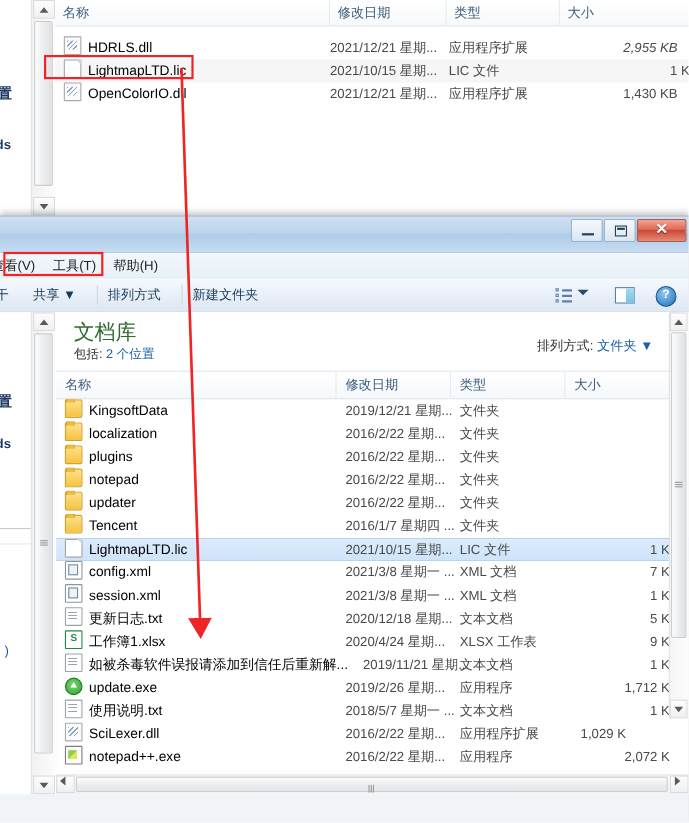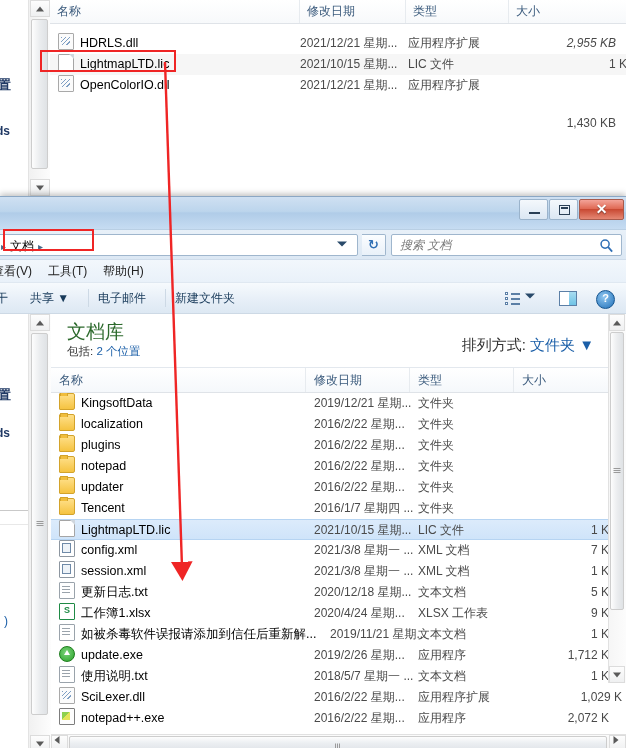--- a/index.html
+++ b/index.html
@@ -178,21 +178,21 @@
     border-left:1px solid #e3e3e3; border-right:1px solid #d6d6d6;
   }
   .fw-behind { position:absolute; left:0; top:0; width:28px; height:438px; background:#fff; overflow:hidden; }
 
   .fw-main { position:absolute; left:51px; top:0; right:0; bottom:0; background:#fff; }
 
   .libhdr { position:relative; height:53px; background:#fff; }
   .lib-title { position:absolute; left:16px; top:5px; font-size:19px; color:#2d6a2d; font-family:"DejaVu Sans","Liberation Sans",sans-serif; }
   .lib-sub { position:absolute; left:16px; top:30px; font-size:11.5px; color:#333; }
   .lib-sub a { color:#1b5fa8; text-decoration:none; }
-  .arrange { position:absolute; right:32px; top:22px; font-size:15px; color:#333; white-space:nowrap; }
+  .arrange { position:absolute; right:32px; top:22px; font-size:12px; color:#333; white-space:nowrap; }
   .arrange b { color:#1b5fa8; font-weight:normal; }
 
   .fw-colhdr { position:relative; height:24px; background:linear-gradient(to bottom,#ffffff,#f5f8fb); border-top:1px solid #e3e8ee; border-bottom:1px solid #dfe3e8; }
   .fw-colhdr .cell { position:absolute; top:0; height:24px; line-height:24px; font-size:12px; color:#3a5a7c; padding-left:8px; box-sizing:border-box; border-right:1px solid #e7ebef; white-space:nowrap;}
   .fw-colhdr .cell.nob { border-right:none; }
 
   .listwrap { position:relative; height:345px; overflow:hidden; }
   .fw-rightscroll { position:absolute; right:0; top:0; width:17px; height:369px; background:linear-gradient(to right,#f6f6f6,#fcfcfc); border-left:1px solid #e1e1e1; }
   .hscroll { position:absolute; left:0; right:0; bottom:0; height:17px; background:linear-gradient(to bottom,#fbfbfb,#f1f1f1); border-top:1px solid #e1e1e1; }
   .hs-left, .hs-right { position:absolute; top:0; width:17px; height:16px; background:linear-gradient(to bottom,#fdfdfd,#eff0f1); border:1px solid #dcdcdc; box-sizing:border-box; }
@@ -250,73 +250,53 @@
       <span class="c-name"><span class="ic ic-doc"></span><span>LightmapLTD.lic</span></span>
       <span class="c-date" style="left:250px;">2021/10/15 星期...</span>
       <span class="c-type" style="left:358px;">LIC 文件</span>
       <span class="c-size" style="left:468px; width:117px;">1 KB</span>
     </div>
 
     <div class="row">
       <span class="c-name"><span class="ic ic-dll"></span><span>OpenColorIO.dll</span></span>
       <span class="c-date" style="left:250px;">2021/12/21 星期...</span>
       <span class="c-type" style="left:358px;">应用程序扩展</span>
-      <span class="c-size" style="left:449px; width:117px;margin-top:38px;">1,430 KB</span>
+      <span class="c-size" style="left:449px; width:117px;">1,430 KB</span>
     </div>
   </div>
 </div>
 
 <div class="front-win">
 
   <div class="titlebar">
     <div class="winbtns">
       <div class="wb">
             <span class="min-glyph"></span>
           </div>
       <div class="wb">
             <span class="max-glyph"></span>
           </div>
       <div class="wb close">
             <span class="x-glyph">✕</span>
           </div>
     </div>
   </div>
 
-  <div class="addrbar">
-    <div class="addrbox">
-      <div class="crumbs">
-        <span class="crumb-sep">▸</span><span>文档</span><span class="crumb-sep">▸</span>
-      </div>
-      <div class="addr-dd">
-            <span class="tri dn" style="position:absolute;left:5px;top:8px;"></span>
-          </div>
-    </div>
-    <div class="refresh"><span>↻</span></div>
-    <div class="searchbox">
-      <span class="ph">搜索 文档</span>
-      <span class="mag">
-        <svg viewBox="0 0 16 16" width="15" height="15">
-              <circle cx="6.5" cy="6.5" r="4.3" fill="none" stroke="#2f6fb5" stroke-width="1.6"></circle>
-              <line x1="9.8" y1="9.8" x2="14" y2="14.5" stroke="#2f6fb5" stroke-width="1.9"></line>
-            </svg>
-      </span>
-    </div>
-  </div>
 
   <div class="menubar">
     <div class="mi" style="left:-8px;">查看(V)</div>
     <div class="mi" style="left:48px;">工具(T)</div>
     <div class="mi" style="left:103px;">帮助(H)</div>
   </div>
 
   <div class="cmdbar">
     <div class="ci" style="left:-4px;">干</div>
     <div class="ci" style="left:30px;">共享 ▼</div>
     <div class="cmd-div" style="left:88px;"></div>
-    <div class="ci" style="left:98px;">电子邮件</div>
+    <div class="ci" style="left:98px;">排列方式</div>
     <div class="cmd-div" style="left:165px;"></div>
     <div class="ci" style="left:175px;">新建文件夹</div>
 
     <div class="icon-views" style="left:505px;">
       <i style="top:0;"></i>
           <i style="top:5px;"></i>
           <i style="top:10px;"></i>
       <b style="top:1px; width:9px;"></b>
           <b style="top:6px; width:9px;"></b>
           <b style="top:11px; width:9px;"></b>
@@ -455,21 +435,21 @@
             <div class="row">
               <span class="c-name"><span class="ic ic-txt"></span><span>使用说明.txt</span></span>
               <span class="c-date" style="left:263px;">2018/5/7 星期一 ...</span>
               <span class="c-type" style="left:367px;">文本文档</span>
               <span class="c-size" style="left:441px; width:117px;">1 K</span>
             </div>
             <div class="row">
               <span class="c-name"><span class="ic ic-dll"></span><span>SciLexer.dll</span></span>
               <span class="c-date" style="left:263px;">2016/2/22 星期...</span>
               <span class="c-type" style="left:367px;">应用程序扩展</span>
-              <span class="c-size" style="left:454px; width:117px;">1,029 K</span>
+              <span class="c-size" style="left:439px; width:117px;text-align:center;">1,029 K</span>
             </div>
             <div class="row">
               <span class="c-name"><span class="ic ic-npp"></span><span>notepad++.exe</span></span>
               <span class="c-date" style="left:263px;">2016/2/22 星期...</span>
               <span class="c-type" style="left:367px;">应用程序</span>
               <span class="c-size" style="left:441px; width:117px;">2,072 K</span>
             </div>
           </div>
 
       <div class="fw-rightscroll">

